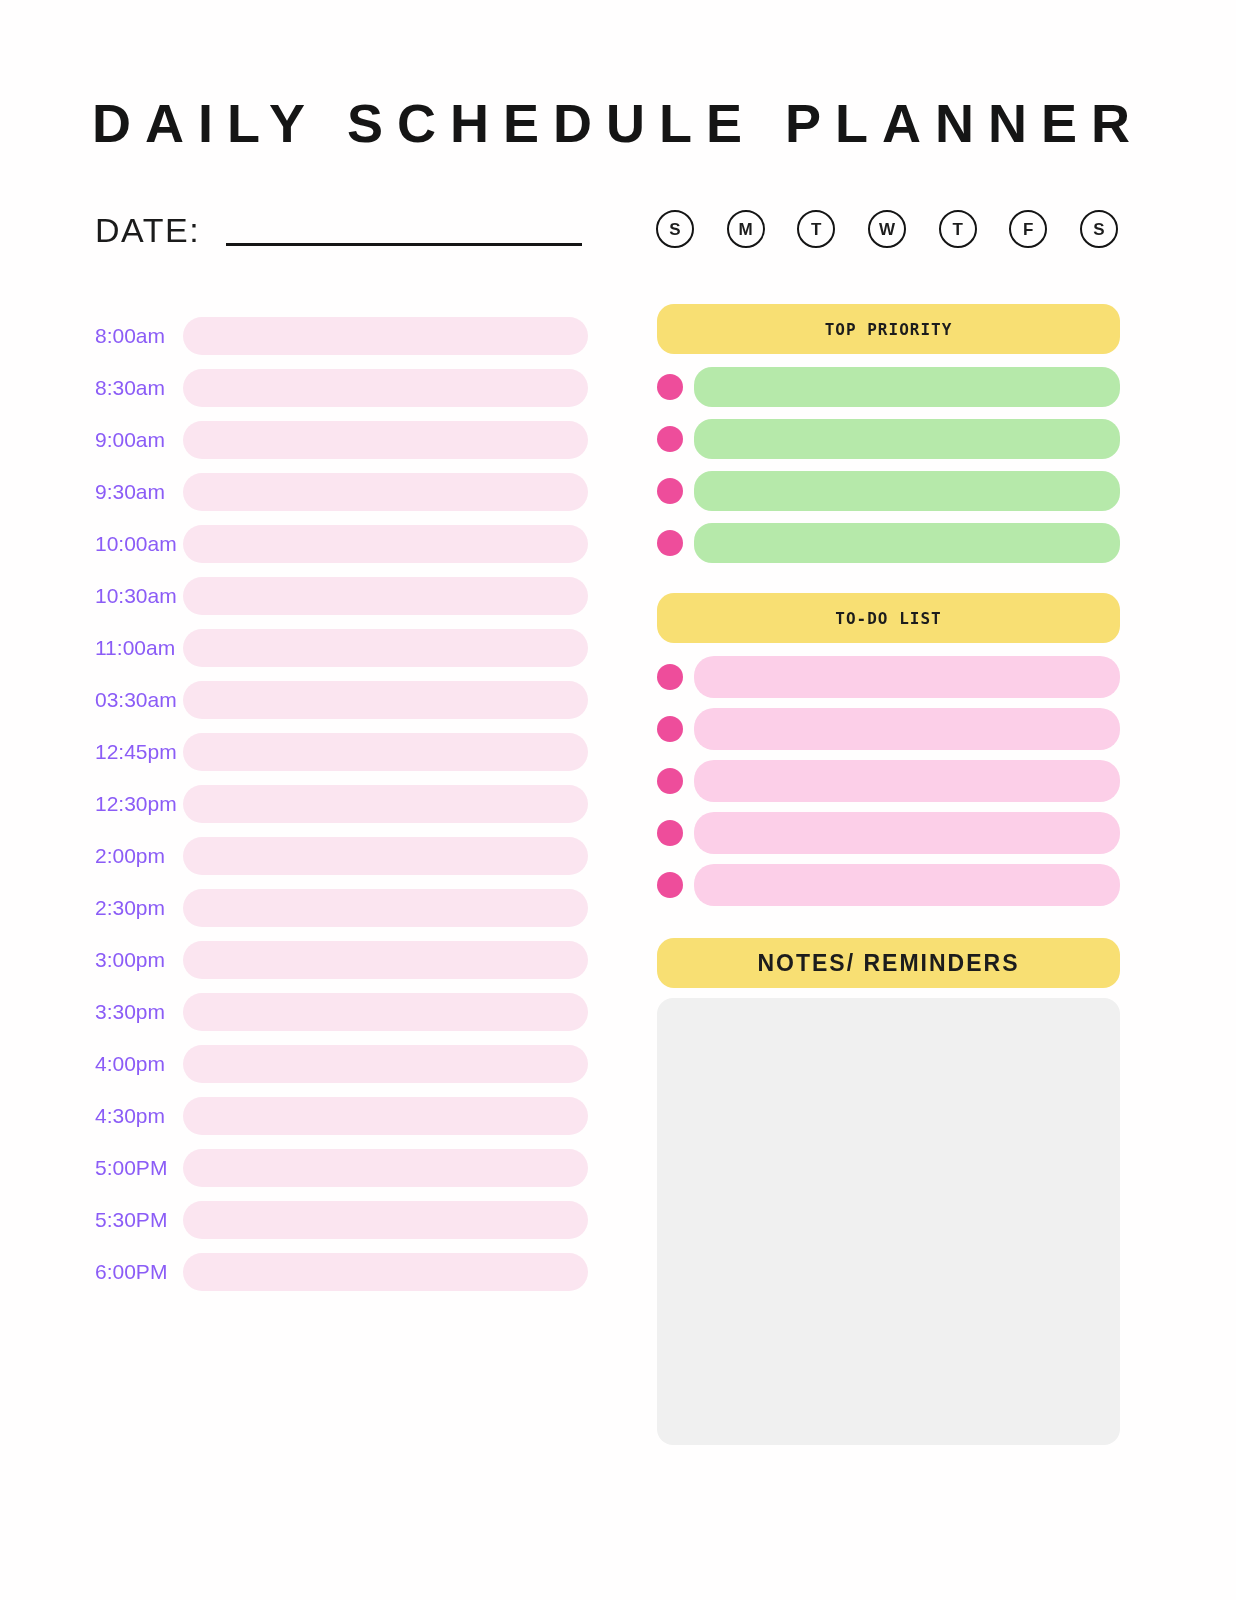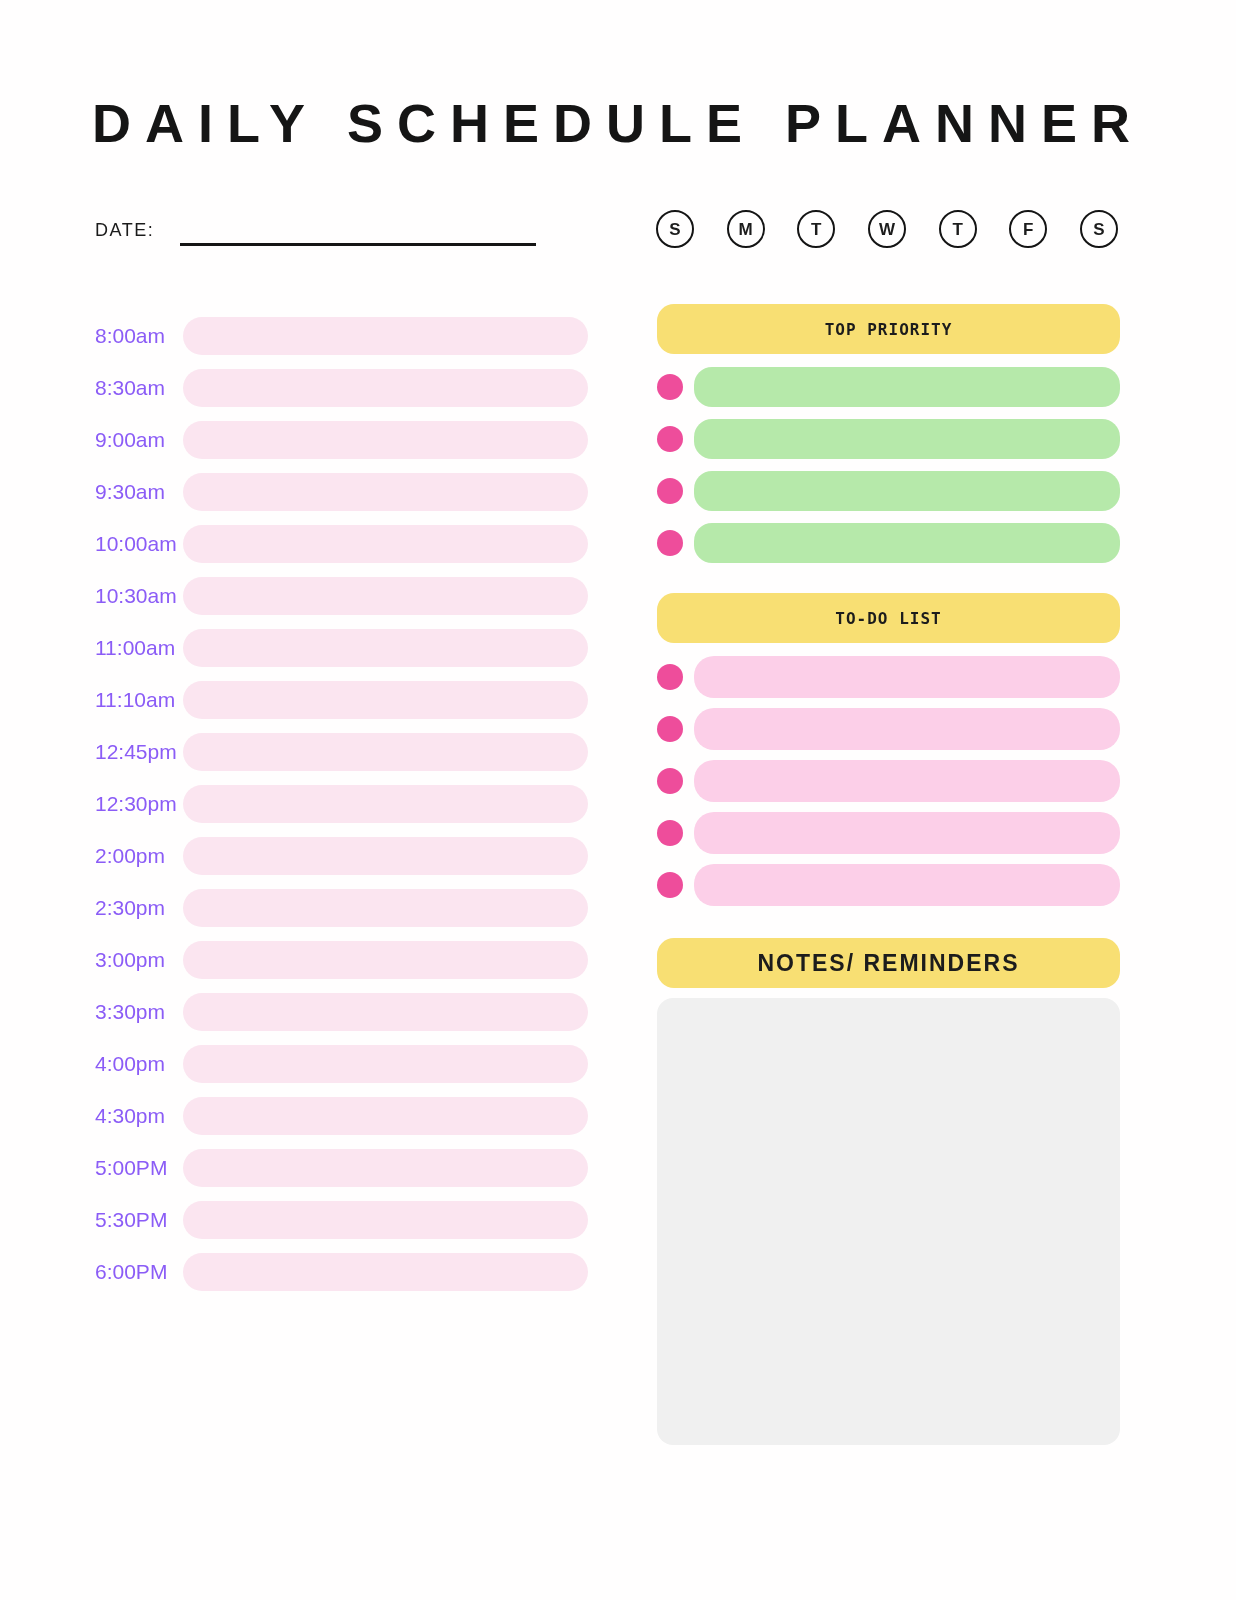--- a/index.html
+++ b/index.html
@@ -15,21 +15,21 @@
   html,body{background:#fff;}
   .page{
     position:relative;width:1236px;height:1600px;background:#fffefe;
     font-family:"Liberation Sans",sans-serif;color:var(--text);overflow:hidden;
   }
   .title{
     position:absolute;top:92px;left:0;width:100%;text-align:center;
     font-size:54px;font-weight:700;letter-spacing:14px;color:#151515;white-space:nowrap;
   }
   .date-row{position:absolute;left:95px;top:214px;display:flex;align-items:flex-end;gap:26px;}
-  .date-label{font-size:18px;letter-spacing:1.5px;line-height:32px;color:#1b1b1b;}
+  .date-label{font-size:34px;letter-spacing:1.5px;line-height:32px;color:#1b1b1b;}
   .date-line{width:356px;height:32px;border-bottom:3px solid #151515;}
   .days{position:absolute;left:656px;top:210px;width:462px;display:flex;justify-content:space-between;}
   .day-circle{
     width:38px;height:38px;border:2.5px solid #141414;border-radius:50%;
     display:flex;align-items:center;justify-content:center;background:transparent;cursor:pointer;
   }
   .day-letter{font-size:17px;font-weight:700;line-height:1;}
   .col{position:absolute;top:304px;}
   .col-left{left:95px;width:493px;}
   .col-right{left:657px;width:463px;}
@@ -132,21 +132,21 @@
           <span class="time-label">10:30am</span>
           <div class="bar schedule-bar"></div>
         </div>
 
         <div class="schedule-row">
           <span class="time-label">11:00am</span>
           <div class="bar schedule-bar"></div>
         </div>
 
         <div class="schedule-row">
-          <span class="time-label">11:10am</span>
+          <span class="time-label">03:30am</span>
           <div class="bar schedule-bar"></div>
         </div>
 
         <div class="schedule-row">
           <span class="time-label">12:45pm</span>
           <div class="bar schedule-bar"></div>
         </div>
 
         <div class="schedule-row">
           <span class="time-label">12:30pm</span>

